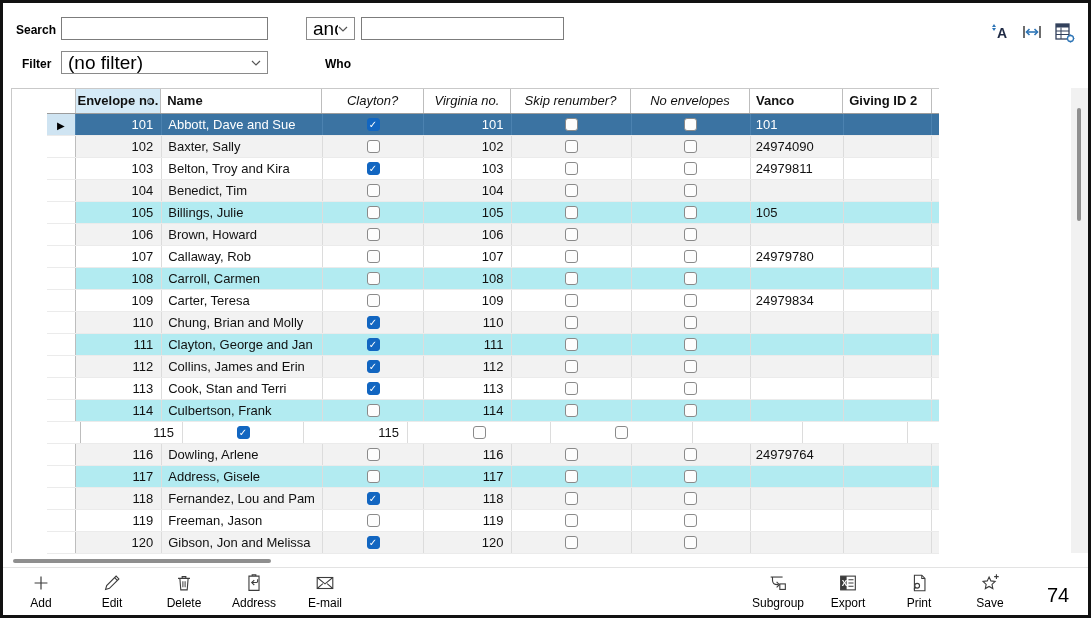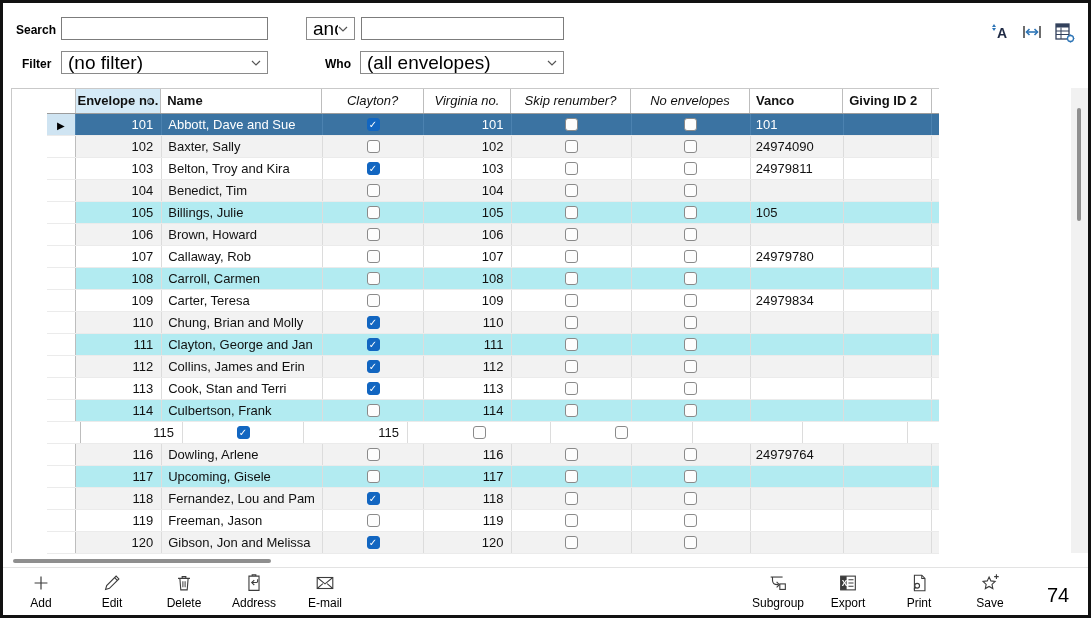--- a/index.html
+++ b/index.html
@@ -82,26 +82,20 @@
 
   <div class="lbl" style="left:19px;top:54px;">Filter</div>
   <div class="select" style="left:58px;top:48px;width:207px;">
     <span class="stext">(no filter)</span>
     <svg width="10" height="6" viewBox="0 0 10 6">
         <path d="M1 1l4 4 4-4" stroke="#555" stroke-width="1.2" fill="none"></path>
       </svg>
   </div>
 
   <div class="lbl" style="left:322px;top:54px;">Who</div>
-  <div class="select" style="left:357px;top:48px;width:204px;">
-    <span class="stext">(all envelopes)</span>
-    <svg width="10" height="6" viewBox="0 0 10 6">
-        <path d="M1 1l4 4 4-4" stroke="#555" stroke-width="1.2" fill="none"></path>
-      </svg>
-  </div>
 
   <div class="viewtools">
     <div class="vt">
       <svg width="22" height="22" viewBox="0 0 22 22">
         <path d="M5 3l2 3H3z" fill="#2e75b6"></path>
         <path d="M5 10L3 7h4z" fill="#2e75b6"></path>
         <text x="8" y="17" font-size="14" font-weight="bold" fill="#1f2a44" font-family="Liberation Sans, sans-serif">A</text>
       </svg>
     </div>
     <div class="vt">
@@ -422,21 +416,21 @@
           <div class="cell c-noenv cb-cell">
             <div class="cb"></div>
           </div>
           <div class="cell c-vanco">24979764</div>
           <div class="cell c-giv"></div>
           <div class="cell c-extra"></div>
         </div>
         <div class="trow hl">
           <div class="cell c-gutter"></div>
           <div class="cell c-env num">117</div>
-          <div class="cell c-name">Upcoming, Gisele</div>
+          <div class="cell c-name">Address, Gisele</div>
           <div class="cell c-shared cb-cell">
             <div class="cb"></div>
           </div>
           <div class="cell c-upc num">117</div>
           <div class="cell c-skip cb-cell">
             <div class="cb"></div>
           </div>
           <div class="cell c-noenv cb-cell">
             <div class="cb"></div>
           </div>

